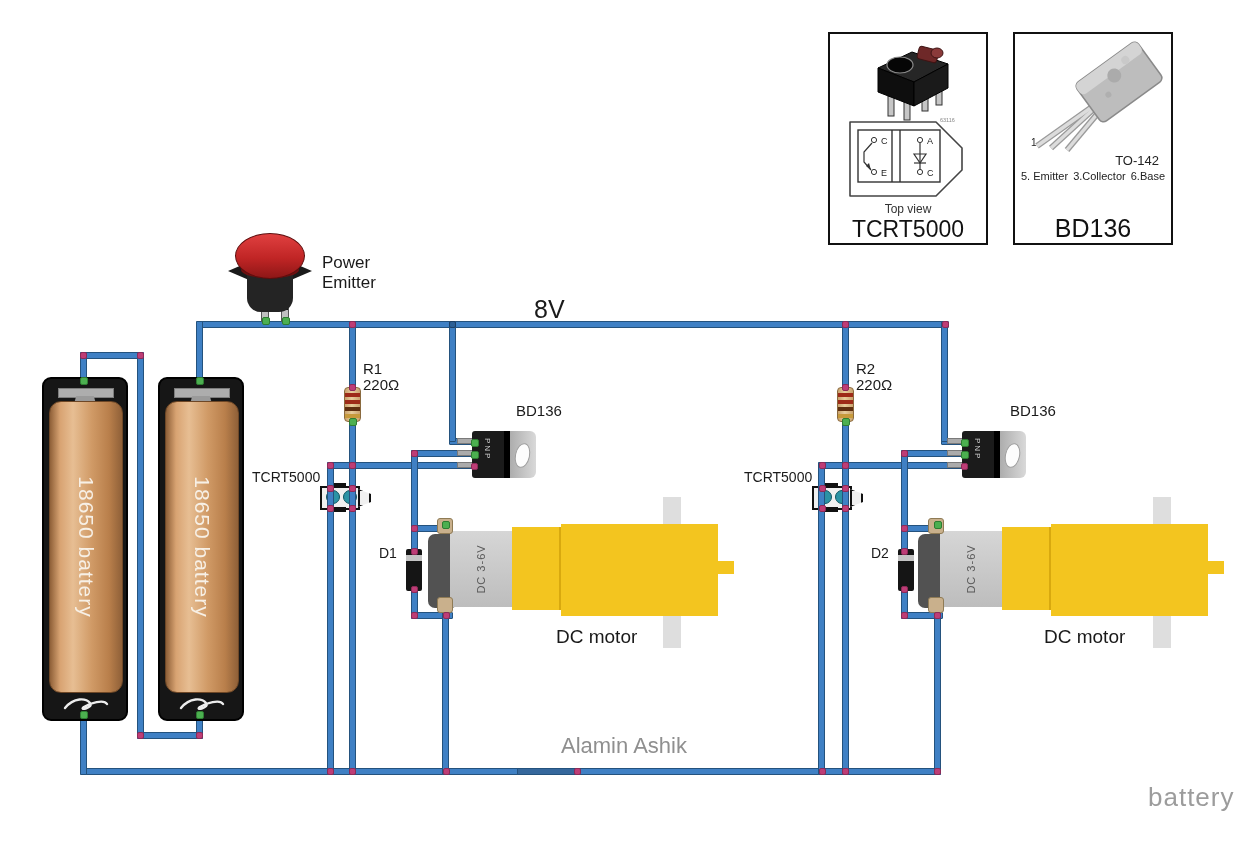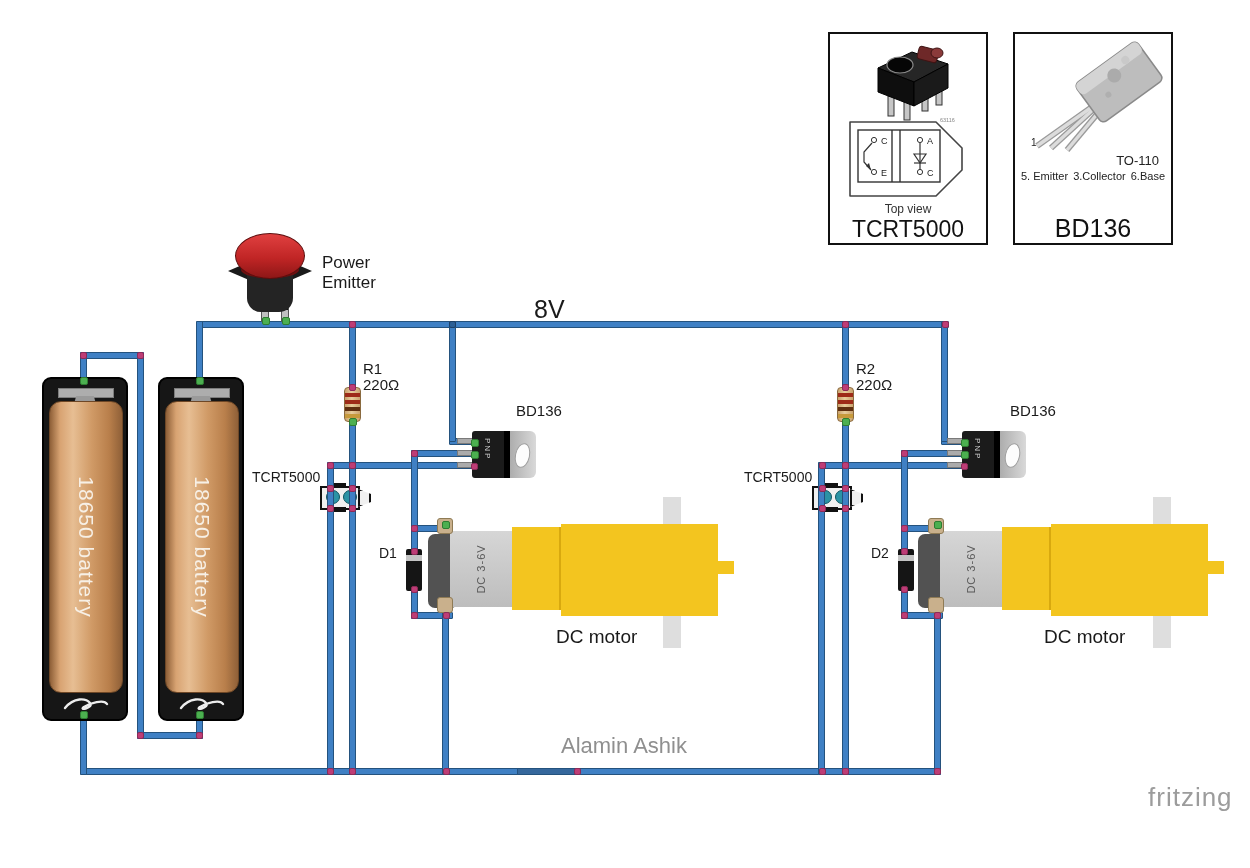--- a/index.html
+++ b/index.html
@@ -294,21 +294,21 @@
     <span class="mot-mark">DC 3-6V</span>
   </div>
   <div class="mot-y1" style="left:1002px"></div>
   <div class="mot-y2" style="left:1051px"></div>
   <div class="mot-shaft" style="left:1208px"></div>
   <div class="mot-pad" style="left:928px;top:518px"></div>
   <div class="mot-pad" style="left:928px;top:597px"></div>
   <div class="lbl" style="left:1044px;top:626px;font-size:19px;">DC motor</div>
 
   <div class="lbl gray" style="left:561px;top:733px;font-size:22px;">Alamin Ashik</div>
-  <div class="wm">fritzing</div>
+  <div class="wm">battery</div>
 
   <div class="infobox" style="left:828px">
     <svg class="abs" style="left:30px;top:6px" width="100" height="86" viewBox="0 0 100 86">
       <rect x="28" y="56" width="6" height="20" fill="#C6C6C6" stroke="#333"></rect>
       <rect x="44" y="60" width="6" height="20" fill="#C6C6C6" stroke="#333"></rect>
       <rect x="62" y="54" width="6" height="17" fill="#C6C6C6" stroke="#333"></rect>
       <rect x="76" y="48" width="6" height="17" fill="#C6C6C6" stroke="#333"></rect>
       <polygon points="18,28 52,12 88,24 54,42" fill="#262626" stroke="#000"></polygon>
       <polygon points="18,28 54,42 54,66 18,52" fill="#0E0E0E" stroke="#000"></polygon>
       <polygon points="54,42 88,24 88,48 54,66" fill="#1A1A1A" stroke="#000"></polygon>
@@ -352,21 +352,21 @@
       <line x1="100" y1="48" x2="48" y2="110" stroke="#DCDCDC" stroke-width="3.5"></line>
       <g transform="rotate(-36 100 42)">
         <rect x="62" y="18" width="76" height="48" rx="5" fill="#BDBDBD" stroke="#8A8A8A" stroke-width="1.5"></rect>
         <rect x="62" y="18" width="76" height="14" rx="5" fill="#D4D4D4"></rect>
         <circle cx="100" cy="34" r="7" fill="#ABABAB"></circle>
         <circle cx="118" cy="28" r="4" fill="#C9C9C9"></circle>
         <circle cx="84" cy="46" r="3" fill="#AFAFAF"></circle>
       </g>
       <text x="12" y="106" font-size="10" fill="#222">1</text>
     </svg>
-    <div class="to126">TO-110</div>
+    <div class="to126">TO-142</div>
     <div class="pinout-row">
       <span>5. Emitter</span>
       <span>3.Collector</span>
       <span>6.Base</span>
     </div>
     <div class="box-title" style="top:180px;font-size:25px">BD136</div>
   </div>
 
 </div>
 

